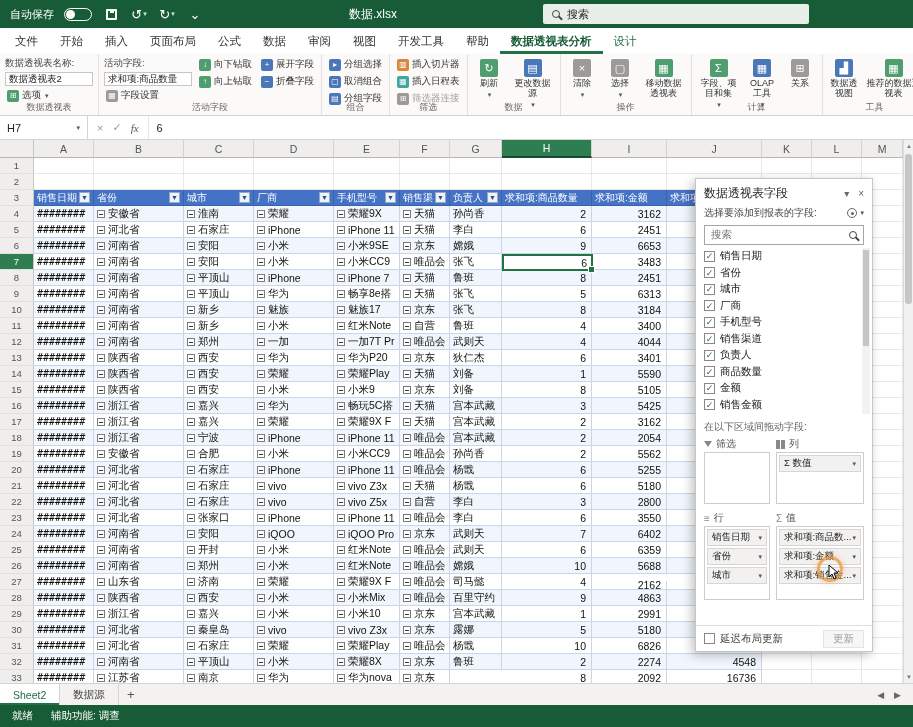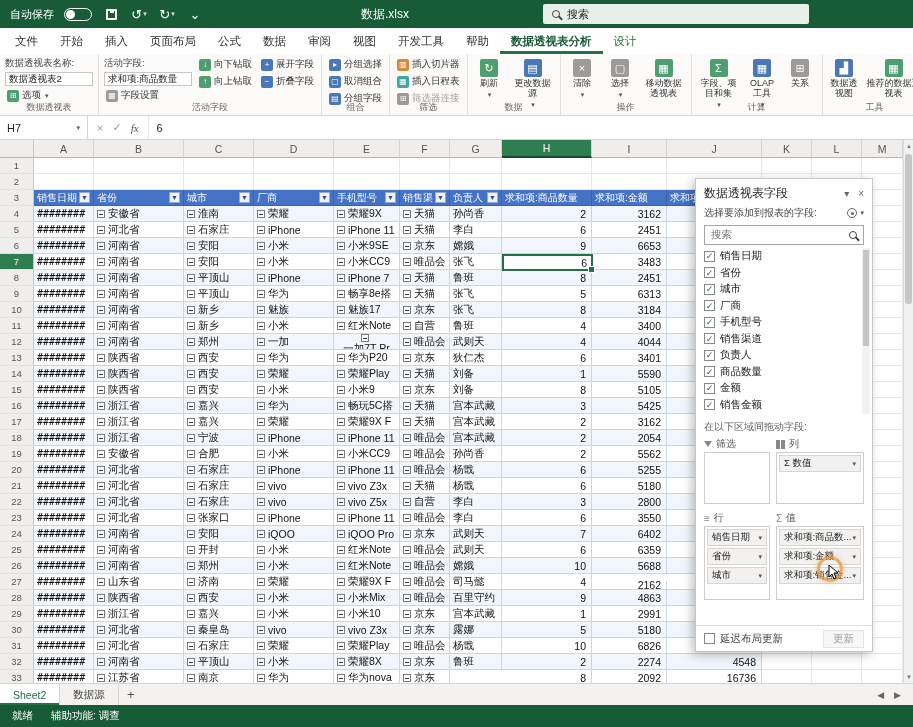--- a/index.html
+++ b/index.html
@@ -7,21 +7,21 @@
 body{position:relative;overflow:hidden;background:#fff;font-family:"Liberation Sans","DejaVu Sans",sans-serif;font-size:11px;color:#222}
 
 .titlebar{position:absolute;top:0;left:0;right:0;height:28px;background:#185C37;color:#fff;display:flex;align-items:center;gap:10px;padding:0 10px}
 .toggle{width:28px;height:13px;border:1px solid #fff;border-radius:7px;position:relative;flex:0 0 auto}
 .toggle .knob{position:absolute;left:1px;top:1px;width:9px;height:9px;border-radius:50%;background:#fff}
 .qicon{width:18px;height:18px;display:flex;align-items:center;justify-content:center;font-size:13px;color:#fff}
 .floppy{width:11px;height:11px;border:2px solid #fff;border-radius:1px;position:relative}
 .floppy::after{content:"";position:absolute;top:-1px;left:2px;width:4px;height:3px;background:#fff}
 .car{font-size:7px;color:#555;margin-left:1px}
 .qicon .car{color:#cfe3d8}
-.apptitle{position:absolute;left:320px;width:130px;text-align:center;font-size:12px;color:#fff}
+.apptitle{position:absolute;left:308px;width:130px;text-align:center;font-size:12px;color:#fff}
 .tsearch{position:absolute;left:543px;top:4px;width:266px;height:20px;background:#E8EFE9;border-radius:2px;display:flex;align-items:center;gap:7px;padding:0 9px;color:#222}
 .mag{width:8px;height:8px;border:1.5px solid #444;border-radius:50%;position:relative;flex:0 0 auto}
 .mag::after{content:"";position:absolute;width:5px;height:1.5px;background:#444;transform:rotate(45deg);right:-4px;bottom:-1px}
 
 .tabsrow{position:absolute;top:28px;left:0;right:0;height:26px;background:#fff;display:flex;align-items:stretch;padding-left:4px}
 .tab{padding:0 11px;display:flex;align-items:center;font-size:11.5px;color:#333;white-space:nowrap}
 .tab.ctx{color:#217346}
 .tab.active{color:#185C37;font-weight:700;box-shadow:inset 0 -3px 0 #217346}
 
 .ribbon{position:absolute;top:54px;left:0;right:0;height:62px;background:#FBFAF9;border-bottom:1px solid #D6D4D2;display:flex;overflow:hidden}
@@ -715,21 +715,21 @@
         <span>河南省</span>
       </div>
       <div class="cell pd band" style="width: 70px;">
         <span class="cb"></span>
         <span>郑州</span>
       </div>
       <div class="cell pd band" style="width: 80px;">
         <span class="cb"></span>
         <span>一加</span>
       </div>
-      <div class="cell pd band" style="width: 66px; flex-direction: column;">
+      <div class="cell pd band" style="width: 66px;">
         <span class="cb"></span>
         <span>一加7T Pr</span>
       </div>
       <div class="cell pd band" style="width: 50px;">
         <span class="cb"></span>
         <span>唯品会</span>
       </div>
       <div class="cell pd band" style="width: 52px;">
         <span>武则天</span>
       </div>

